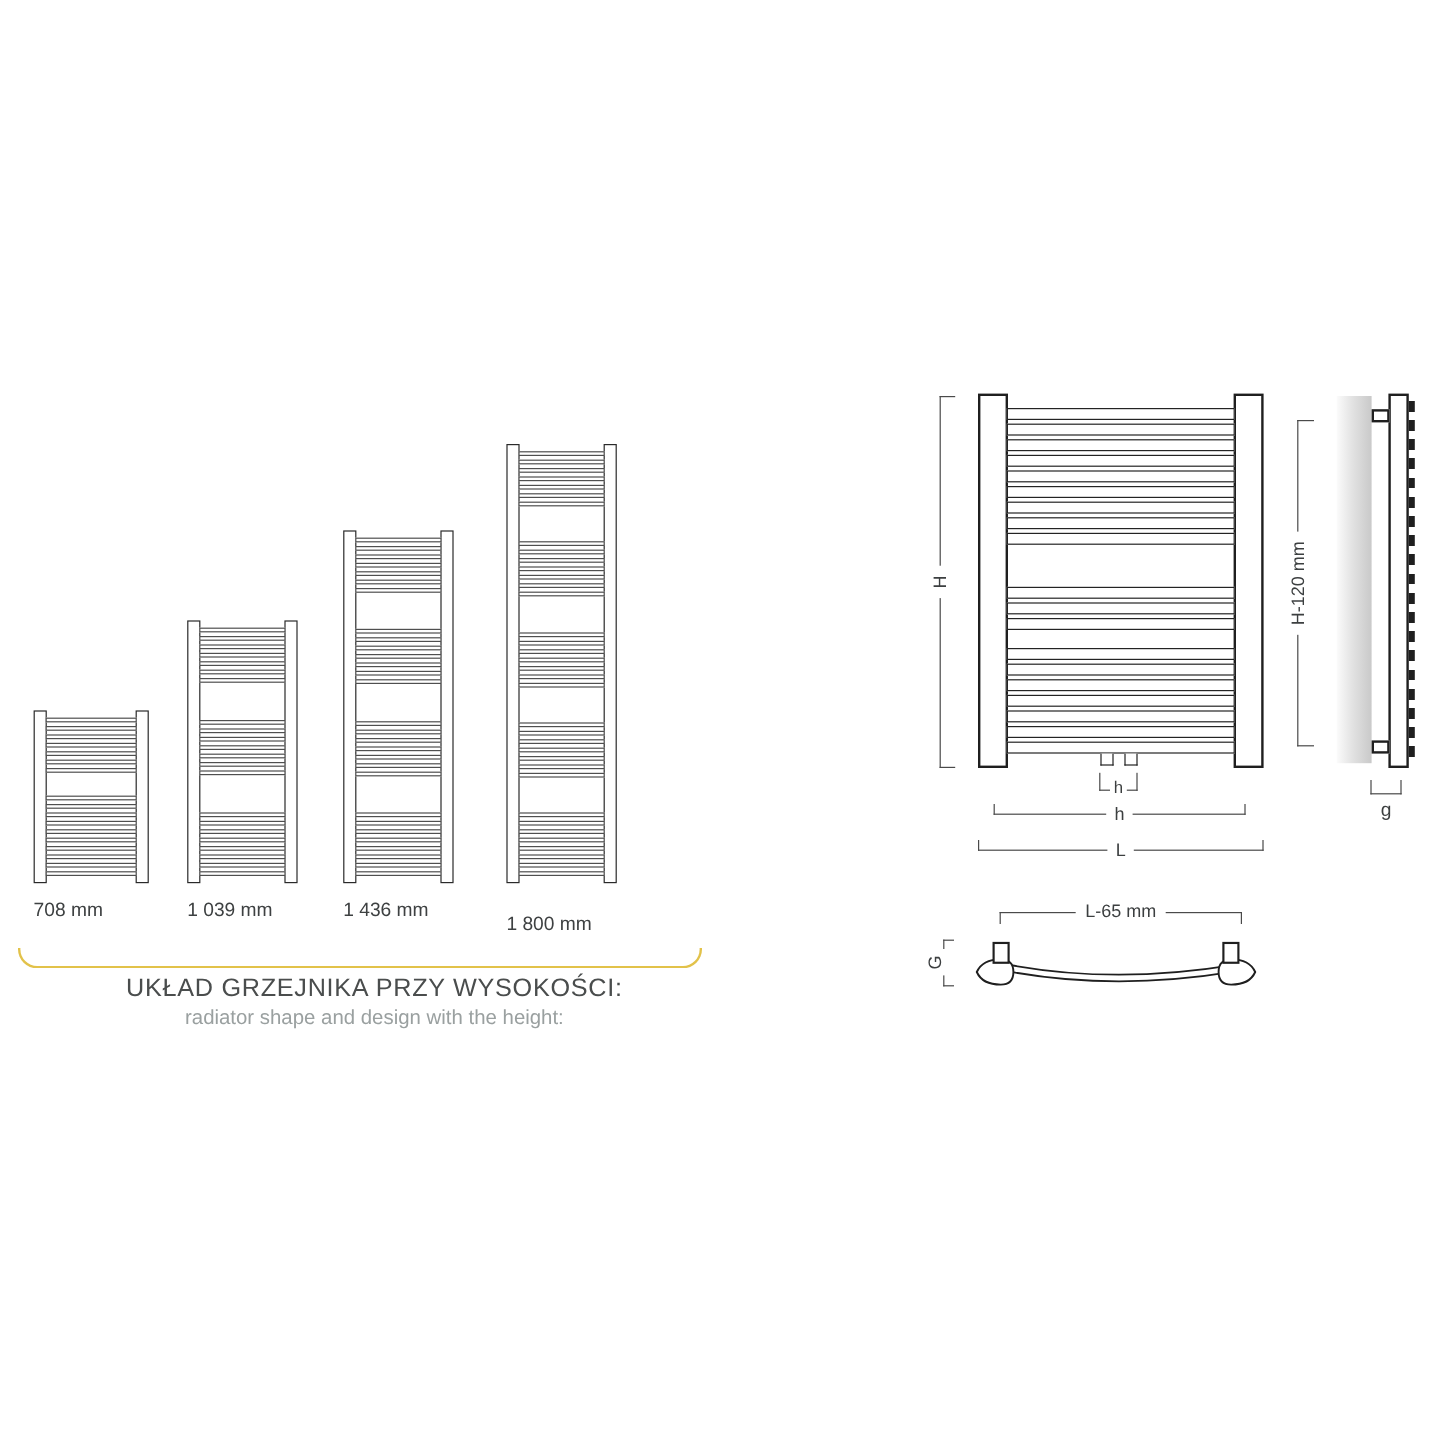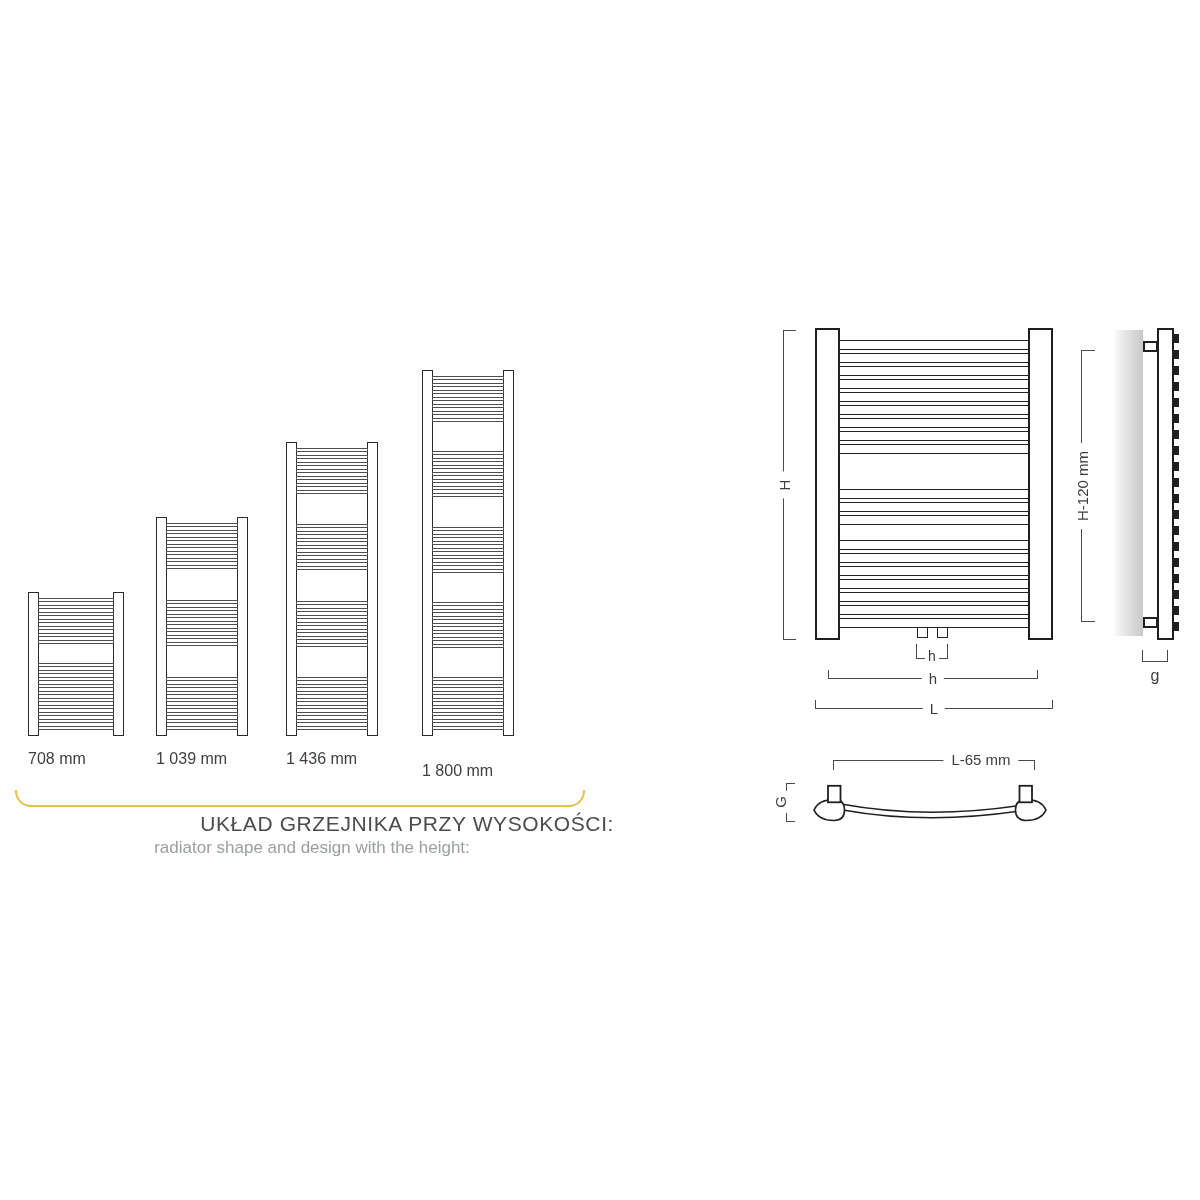--- a/index.html
+++ b/index.html
@@ -15,21 +15,21 @@
   .rung-stack{position:absolute;left:10px;right:10px;top:6px;bottom:6px;
               display:flex;flex-direction:column;gap:3px;}
   .rung{flex:none;height:4px;border:1px solid #4f4f4f;background:#fff;}
   .gap-spacer{flex:1 1 auto;}
 
   .size-label{position:absolute;top:750px;height:18px;text-align:left;
               font-size:16px;color:#3e4142;}
 
   .size-bracket{position:absolute;left:15px;top:790px;width:570px;height:17px;
                 border:2px solid #e2c24a;border-top:none;border-radius:0 0 16px 16px;}
-  .chart-title{position:absolute;left:10px;top:812px;width:604px;text-align:right;
+  .chart-title{position:absolute;left:10px;top:812px;width:604px;text-align:center;
                font-size:21px;letter-spacing:0.6px;color:#4a4d4d;}
   .chart-subtitle{position:absolute;left:10px;top:838px;width:604px;text-align:center;
                   font-size:17px;color:#9aa0a0;}
 
   
   .front-view{position:absolute;left:815px;top:328px;width:238px;height:312px;}
   .fv-rail{position:absolute;top:0;width:25px;height:100%;border:2px solid #1f1f1f;background:#fff;}
   .fv-rail.left{left:0;}
   .fv-rail.right{right:0;}
   .fv-stack{position:absolute;left:24px;right:24px;top:12px;bottom:12px;
@@ -41,21 +41,21 @@
   
   .dim{position:absolute;border-color:#4a4a4a;}
   .dim-vert-right{border-left:1px solid #4a4a4a;border-top:1px solid #4a4a4a;border-bottom:1px solid #4a4a4a;}
   .dim-horiz-up{border-left:1px solid #4a4a4a;border-right:1px solid #4a4a4a;border-bottom:1px solid #4a4a4a;}
   .dim-horiz-down{border-left:1px solid #4a4a4a;border-right:1px solid #4a4a4a;border-top:1px solid #4a4a4a;}
   .vlabel{position:absolute;transform:translate(-50%,-50%) rotate(-90deg);background:#fff;
           padding:2px 8px;font-size:15px;line-height:1;color:#3c3f40;white-space:nowrap;}
   .hlabel{position:absolute;left:50%;bottom:-1px;transform:translate(-50%,50%);background:#fff;
           padding:0 7px;font-size:15px;line-height:1.1;color:#3c3f40;}
   .tlabel{position:absolute;left:50%;top:-1px;transform:translate(-50%,-50%);background:#fff;
-          padding:0 8px;font-size:15px;line-height:1.1;color:#3c3f40;white-space:nowrap;margin-left:47px;}
+          padding:0 8px;font-size:15px;line-height:1.1;color:#3c3f40;white-space:nowrap;}
   .dim-h-small{position:absolute;left:910px;top:644px;width:44px;height:15px;
                display:flex;justify-content:center;}
   .corner-l{width:9px;height:100%;border-left:1px solid #4a4a4a;border-bottom:1px solid #4a4a4a;}
   .corner-r{width:9px;height:100%;border-right:1px solid #4a4a4a;border-bottom:1px solid #4a4a4a;}
   .small-label{font-size:14px;color:#3c3f40;line-height:1;padding:0 3px;transform:translateY(5px);}
   .glabel{position:absolute;text-align:center;font-size:16px;color:#3c3f40;line-height:1;}
 
   
   .wall{position:absolute;left:1114px;top:330px;width:29px;height:306px;
         background:linear-gradient(90deg,#fbfbfb 0%,#e2e2e2 45%,#c9c9c9 100%);}

